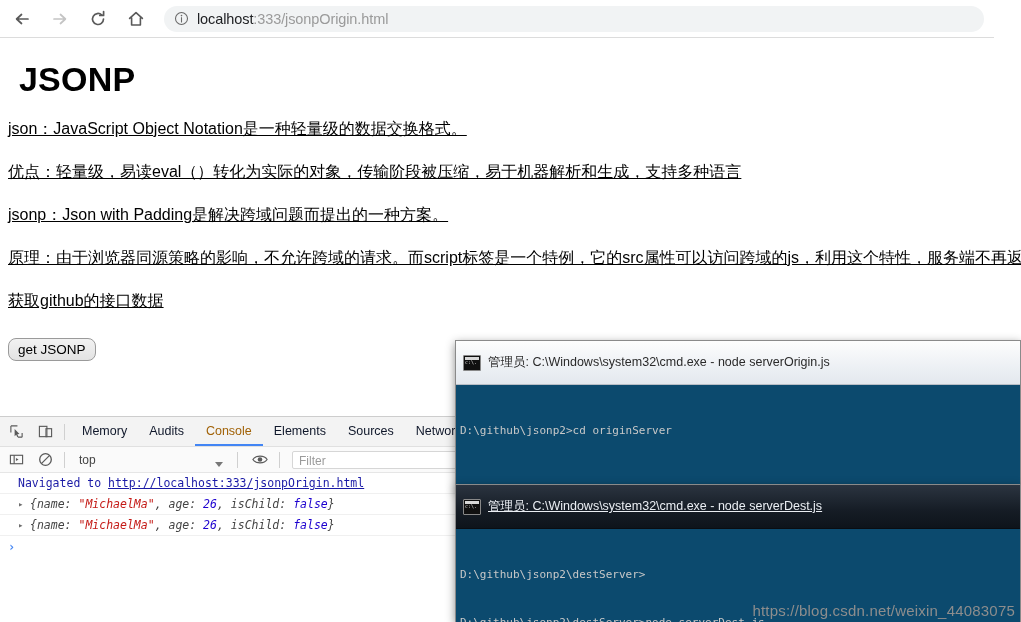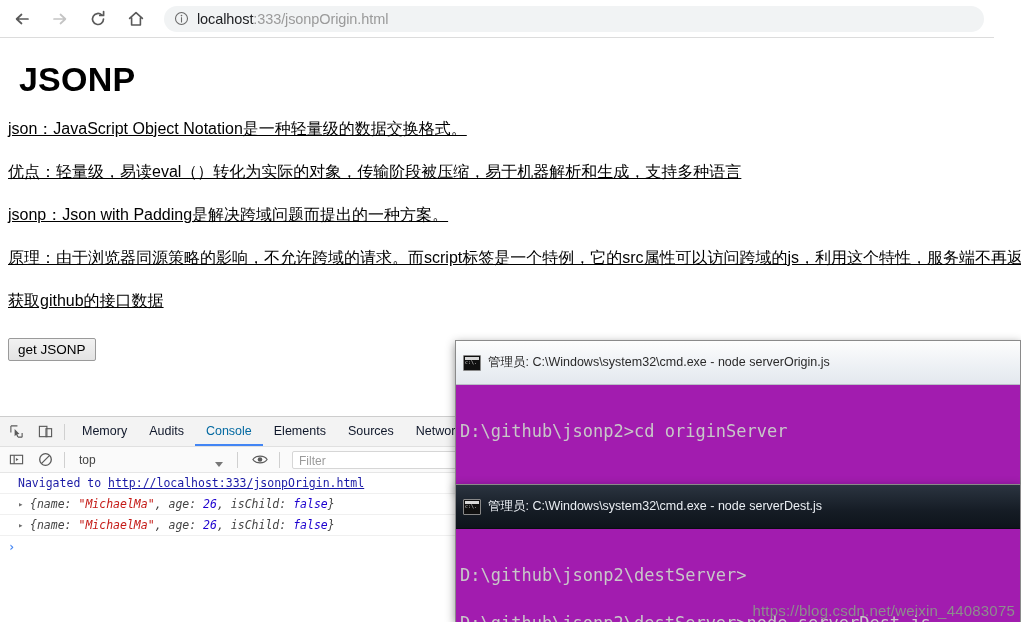--- a/index.html
+++ b/index.html
@@ -99,21 +99,21 @@
     text-decoration: underline;
   }
   .para.wide { white-space: nowrap; }
 
   .get-btn {
     font-family: "Liberation Sans", sans-serif;
     font-size: 13.5px;
     color: #000;
     background: linear-gradient(#f2f2f2, #e3e3e3);
     border: 1px solid #9a9a9a;
-    border-radius: 2px;
+    border-radius: 8px;
     padding: 3px 9px;
     margin-top: 2px;
     cursor: default;
   }
 
   
   .devtools {
     position: absolute;
     left: 0; top: 416px;
     width: 1021px;
@@ -144,21 +144,21 @@
   }
   .dt-tab {
     font-size: 12.5px;
     color: #0f172a;
     padding: 0 11px;
     height: 29px;
     line-height: 29px;
     white-space: nowrap;
   }
   .dt-tab.active {
-    color: #0369a1;
+    color: #a16207;
     border-bottom: 2px solid #4285f4;
     box-sizing: border-box;
     height: 29px;
   }
 
   .dt-filterbar {
     height: 26px;
     display: flex;
     align-items: center;
     border-bottom: 1px solid #e6e6e6;
@@ -279,20 +279,21 @@
   }
   .cmd-title.inactive {
     background: linear-gradient(#fdfdfd, #eef1f5 55%, #e3e8ee);
     color: #2a2a2a;
     border-bottom: 1px solid #b9bec6;
   }
   .cmd-title.active {
     background: linear-gradient(#2b3440, #151c25 60%, #0e141b);
     color: #eaeef3;
     border-bottom: 1px solid #0a0d12;
+    text-decoration: underline;
   }
   .cmd-ico {
     width: 16px; height: 14px;
     flex: 0 0 16px;
     background: #101010;
     border: 1px solid #888;
     border-radius: 1px;
     margin-right: 7px;
     position: relative;
   }
@@ -306,24 +307,24 @@
   .cmd-ico::after {
     content: "c:\\.";
     position: absolute;
     left: 1px; top: 4px;
     font-family: "DejaVu Sans Mono", monospace;
     font-size: 5px;
     color: #ddd;
     line-height: 5px;
   }
   .cmd-screen {
-    background: #a21caf;
+    background: #0c4a6e;
     color: #c8c8c8;
     font-family: "DejaVu Sans Mono", "Liberation Mono", monospace;
-    font-size: 17px;
+    font-size: 11px;
     line-height: 16px;
     padding: 6px 0 0 4px;
     box-sizing: border-box;
     white-space: pre;
     overflow: hidden;
     height: calc(100% - 28px);
     position: relative;
   }
   .cmd-line { height: 16px; }
   .cmd-blank { height: 16px; }

